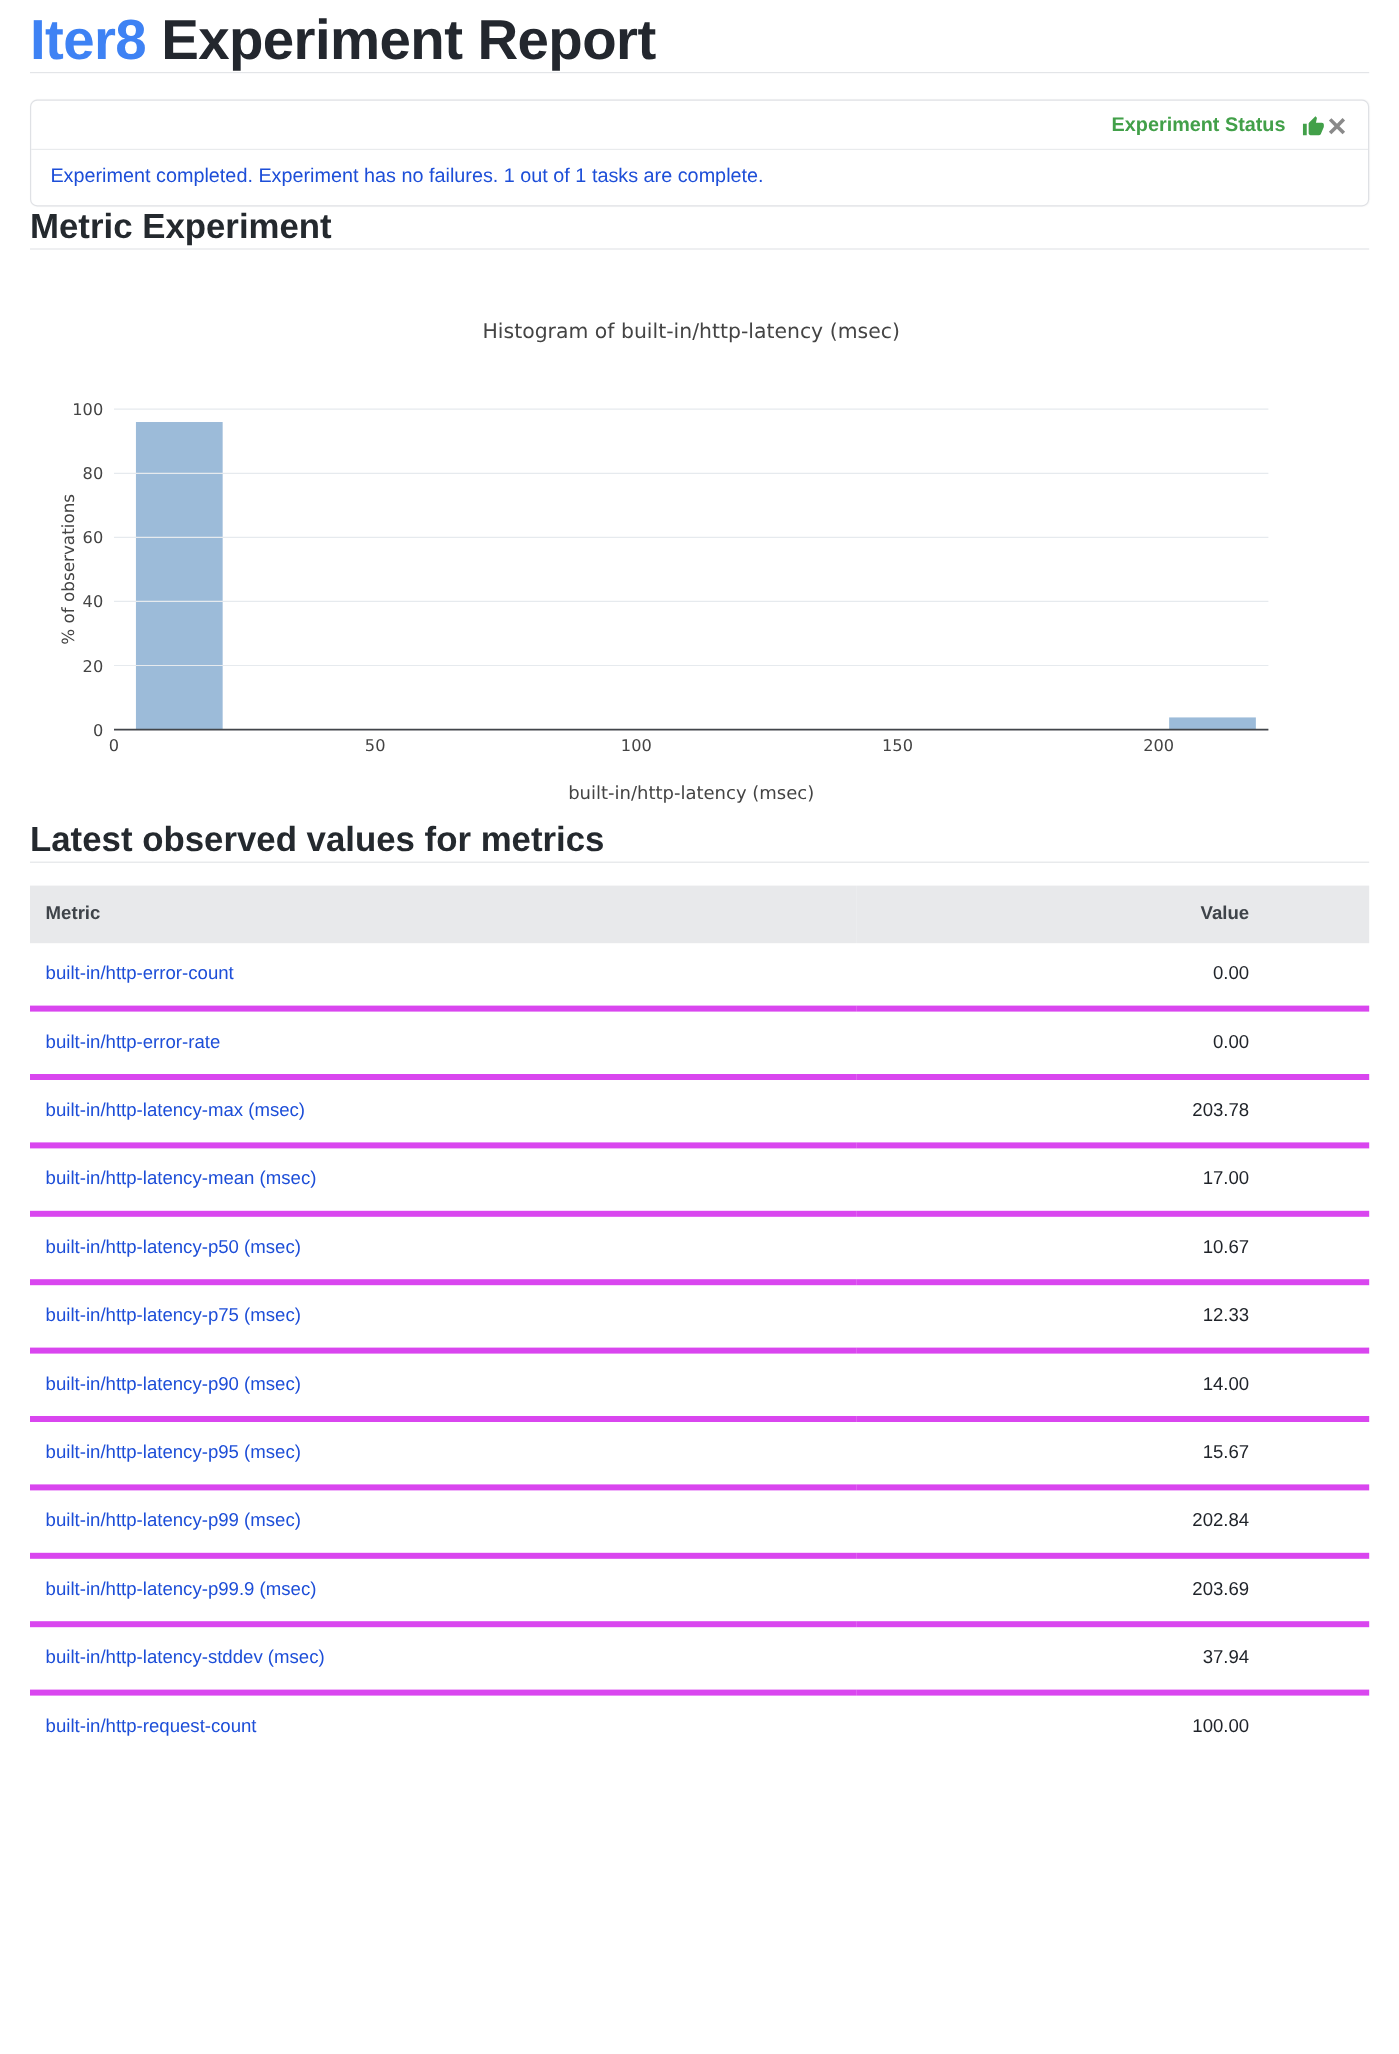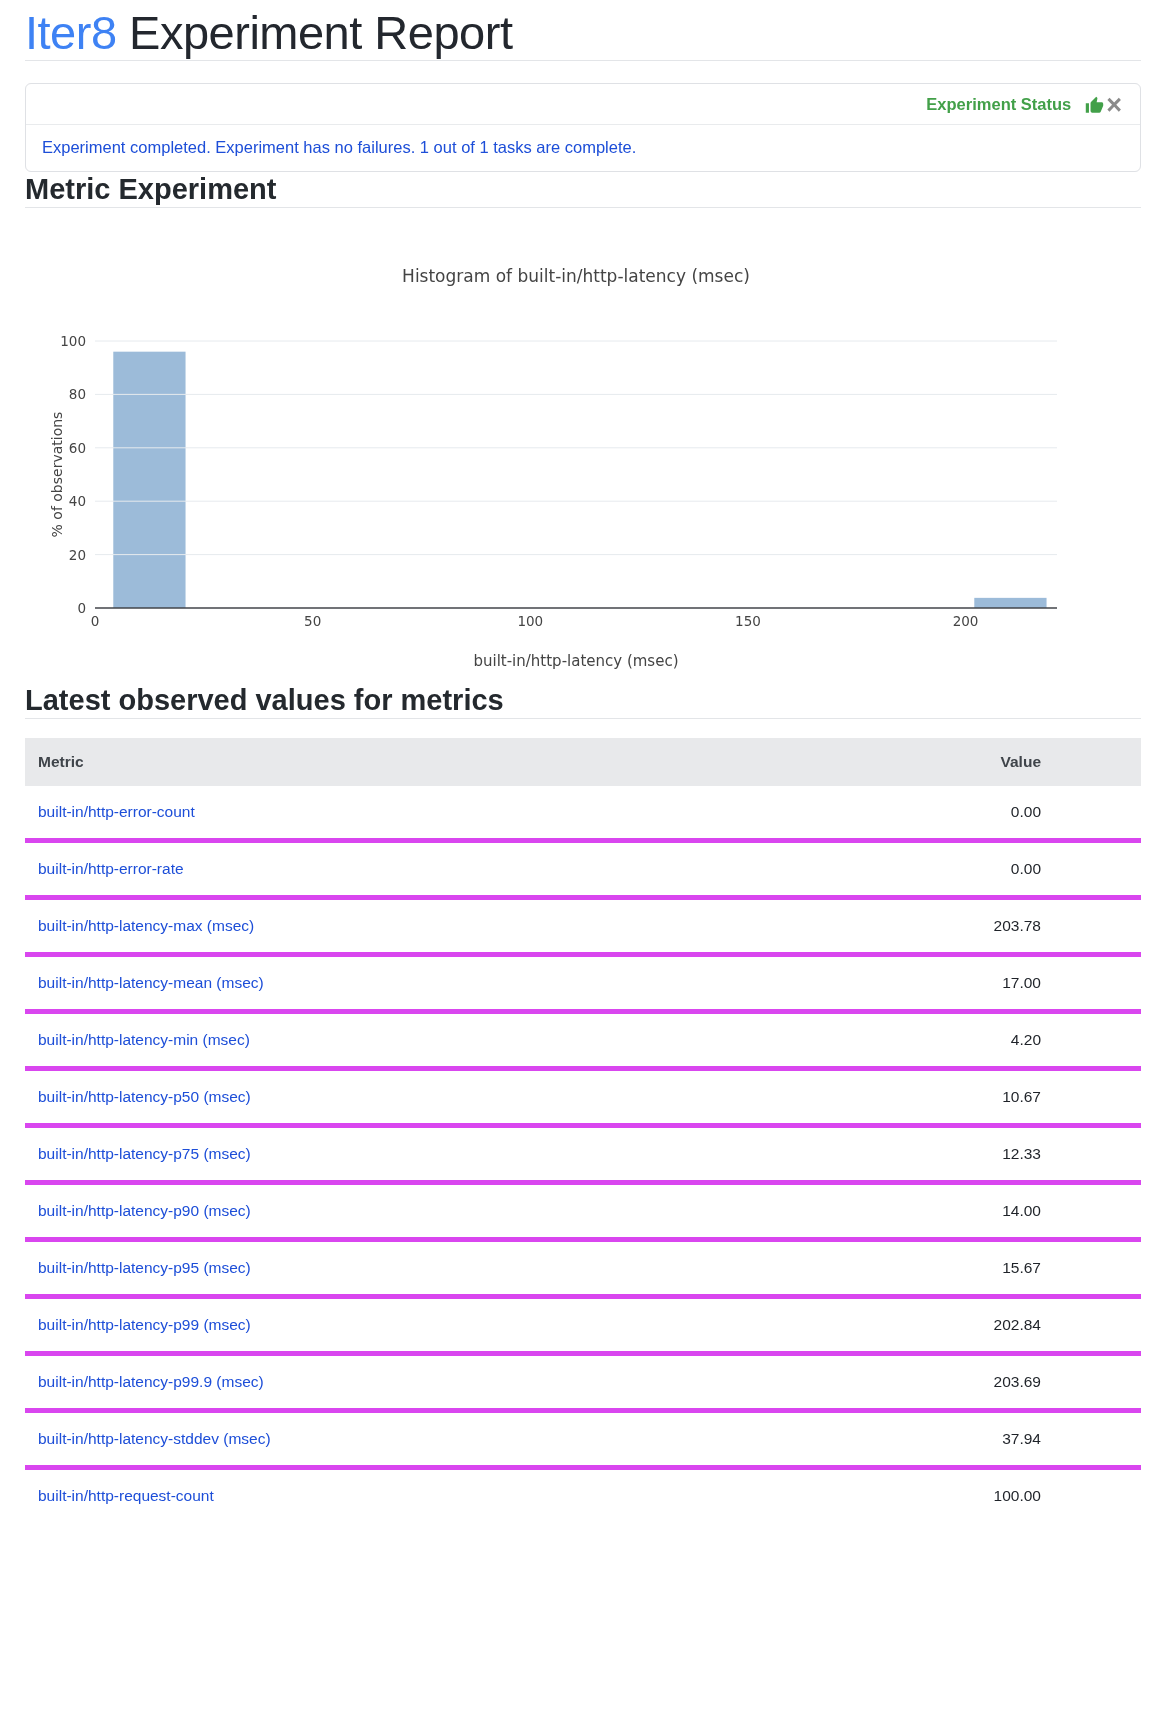--- a/index.html
+++ b/index.html
@@ -6,21 +6,21 @@
   html, body { margin: 0; padding: 0; background: #ffffff; }
   body {
     width: 1166px; height: 1712px; overflow: hidden;
     font-family: "Liberation Sans", sans-serif;
     color: #24292f;
   }
   .container { padding: 6px 25px 0 25px; }
 
   
   h1.page-title {
-    margin: 0; font-size: 47px; font-weight: 400; letter-spacing: -0.5px;
+    margin: 0; font-size: 47px; font-weight: 700; letter-spacing: -0.5px;
     color: #23272e; line-height: 1.15;
   }
   h1.page-title .brand { color: #3e82f4; }
 
   hr.rule {
     border: none; border-top: 1px solid #e3e5e8;
     margin: 0;
   }
   .rule-1 { margin-top: 23px; }
 
@@ -157,24 +157,20 @@
         </tr>
         <tr>
           <td><a class="metric-link">built-in/http-latency-max (msec)</a></td>
           <td class="value-cell">203.78</td>
         </tr>
         <tr>
           <td><a class="metric-link">built-in/http-latency-mean (msec)</a></td>
           <td class="value-cell">17.00</td>
         </tr>
         <tr>
-          <td><a class="metric-link">built-in/http-latency-min (msec)</a></td>
-          <td class="value-cell">4.20</td>
-        </tr>
-        <tr>
           <td><a class="metric-link">built-in/http-latency-p50 (msec)</a></td>
           <td class="value-cell">10.67</td>
         </tr>
         <tr>
           <td><a class="metric-link">built-in/http-latency-p75 (msec)</a></td>
           <td class="value-cell">12.33</td>
         </tr>
         <tr>
           <td><a class="metric-link">built-in/http-latency-p90 (msec)</a></td>
           <td class="value-cell">14.00</td>

